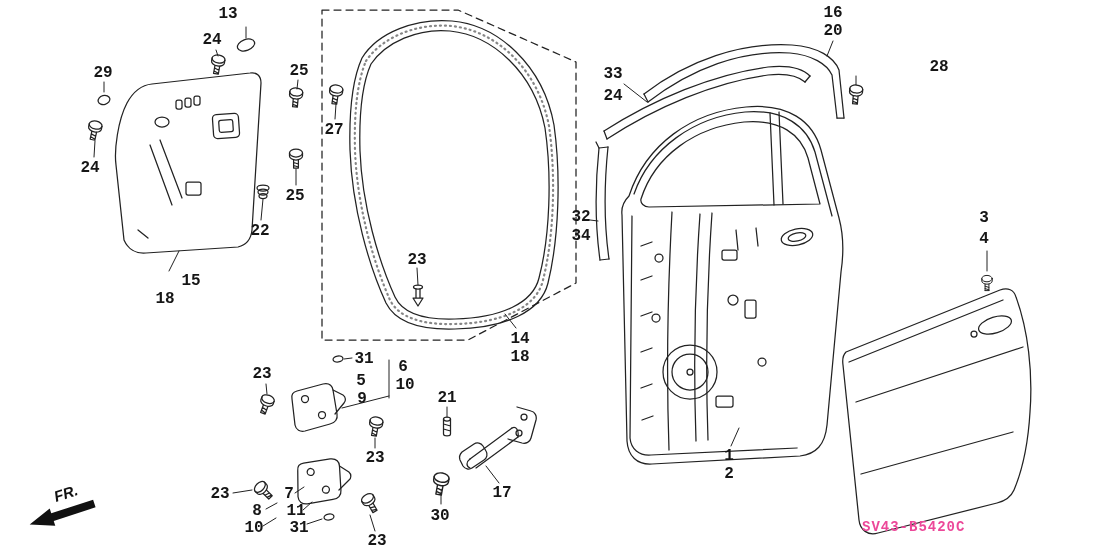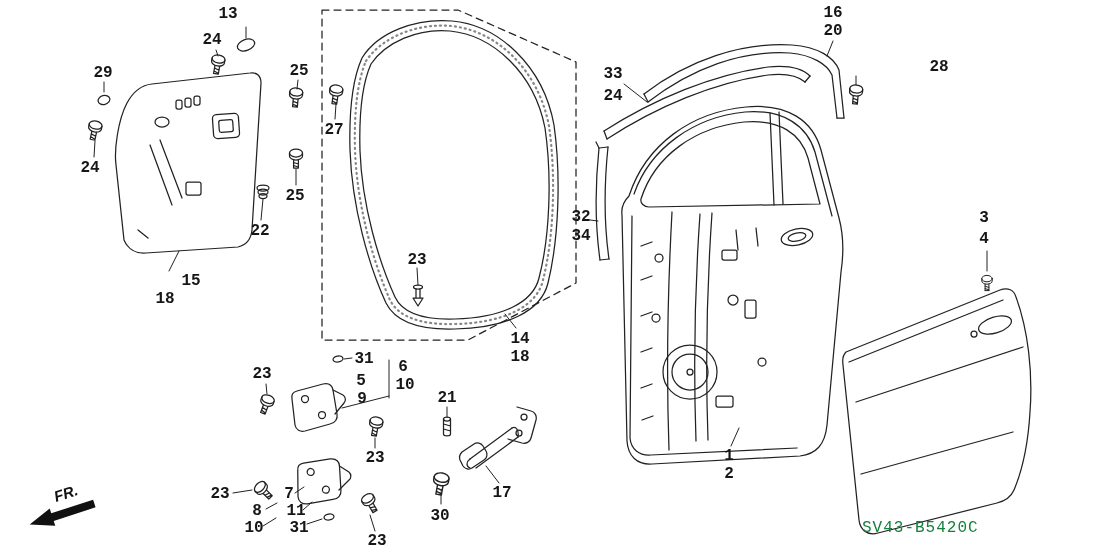--- a/index.html
+++ b/index.html
@@ -19,24 +19,24 @@
     font-weight:700;
     font-size:16px;
     line-height:1.0;
     color:#161616;
     white-space:nowrap;
   }
   .code{
     position:absolute;
     left:862px;top:519px;
     font-family:"Liberation Mono",monospace;
-    font-weight:400;
-    font-size:16px;
+    font-weight:700;
+    font-size:14px;
     letter-spacing:1px;
-    color:#15803d;
+    color:#ec4899;
   }
 </style>
 </head>
 <body>
 
 <div class="stage">
 
   <svg class="art" width="1108" height="553" viewBox="0 0 1108 553">
     <defs>
       <g id="bolt">

